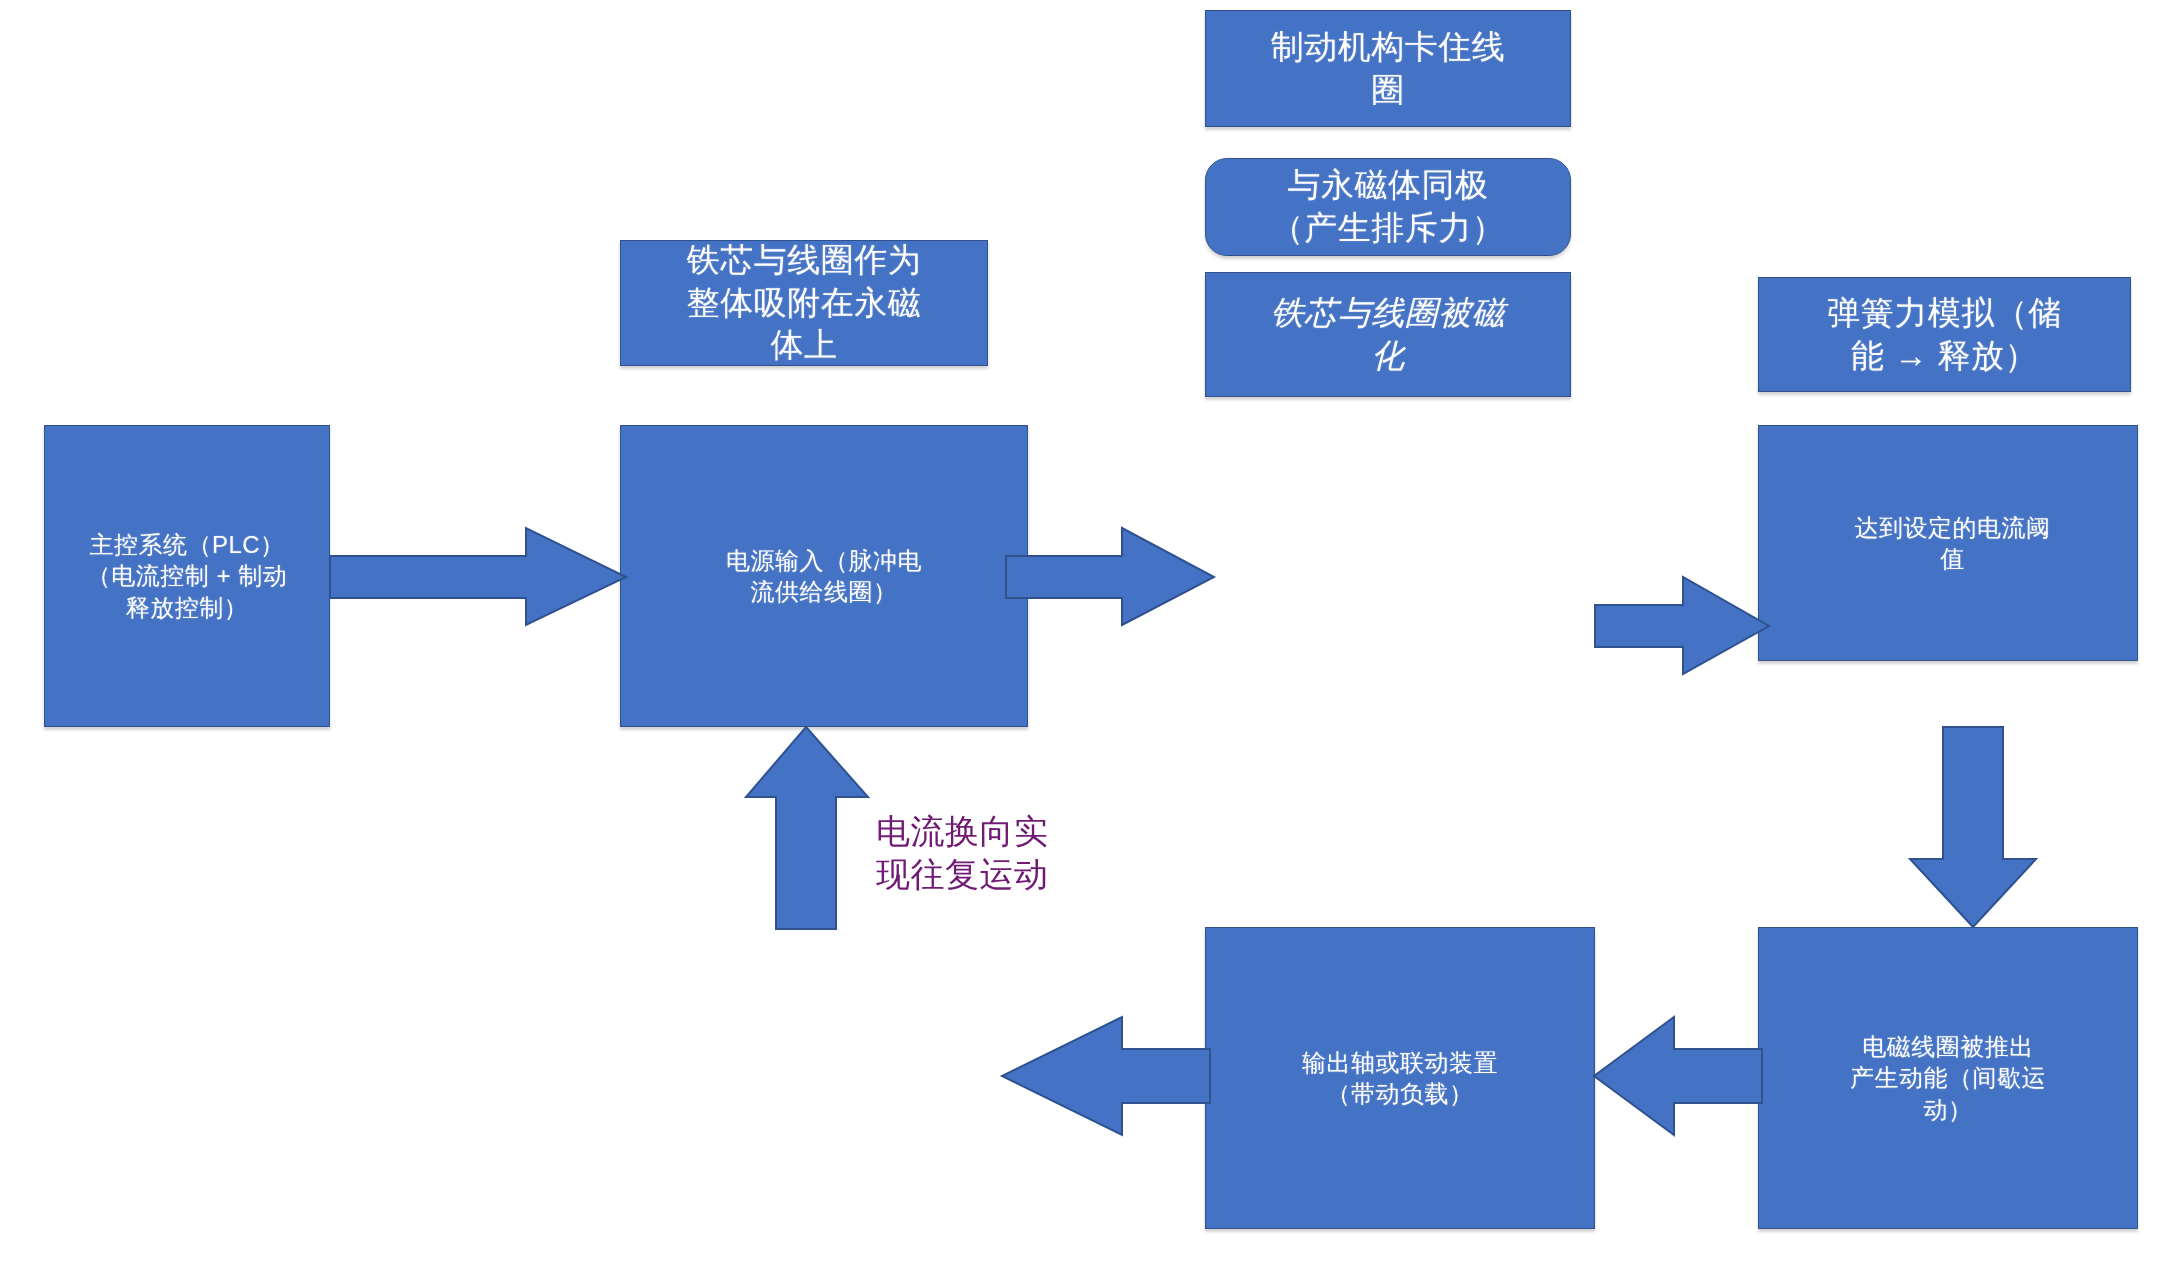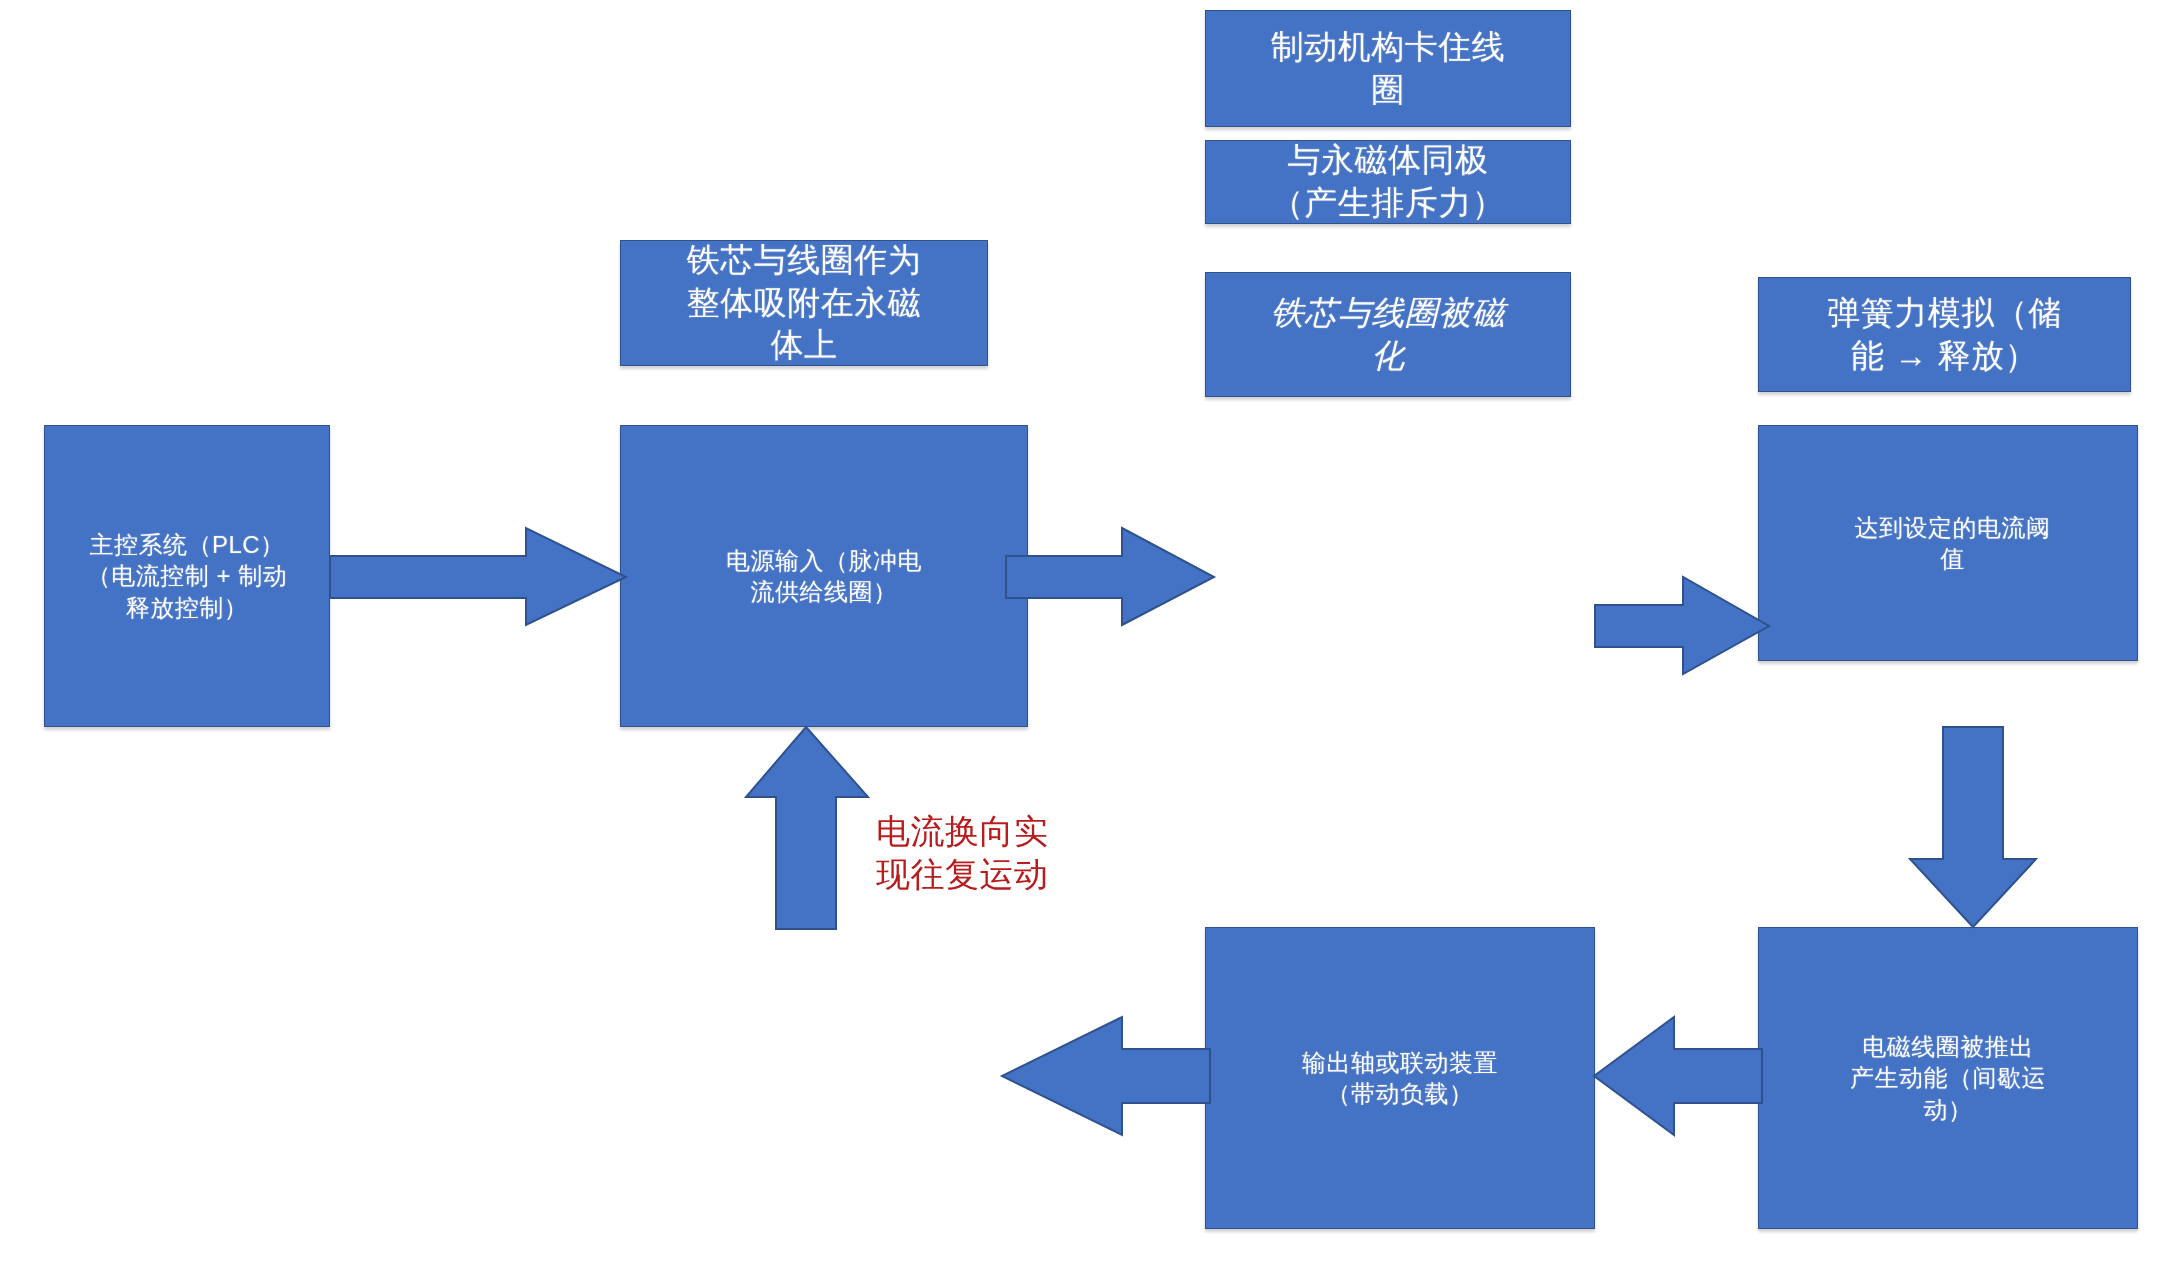--- a/index.html
+++ b/index.html
@@ -31,21 +31,21 @@
     box-shadow:0 3px 3px rgba(0,0,0,.18);
     font-size:24px;
     white-space:pre-line;
     text-shadow:0 0 2px rgba(255,255,255,.35);
   }
   .node.small{font-size:33px;}
   .arrow{position:absolute;}
   .arrow svg{display:block;overflow:visible;}
   .edge-label{
     position:absolute;
-    color:#b91c1c;
+    color:#701a75;
     font-size:34px;
     line-height:1.25;
     text-align:left;
     white-space:pre-line;
     letter-spacing:.5px;
   }
   .footer-rule{
     position:absolute;
     left:0;
     width:2181px;
@@ -54,21 +54,21 @@
   }
 </style>
 </head>
 <body>
 
 <div id="canvas">
 
   <div class="node small" style="left:1205px;top:3px;width:366px;height:117px;">制动机构卡住线
 圈</div>
 
-  <div class="node small" style="left:1205px;top:133px;width:366px;height:84px;">与永磁体同极
+  <div class="node small" style="left:1205px;top:151px;width:366px;height:98px;border-radius:22px;">与永磁体同极
 （产生排斥力）</div>
 
   <div class="node small" style="left:1758px;top:270px;width:373px;height:115px;">弹簧力模拟（储
 能 → 释放）</div>
 
   <div class="node small" style="left:1205px;top:265px;width:366px;height:125px;font-style:italic;">铁芯与线圈被磁
 化</div>
 
   <div class="node small" style="left:620px;top:233px;width:368px;height:126px;">铁芯与线圈作为
 整体吸附在永磁

